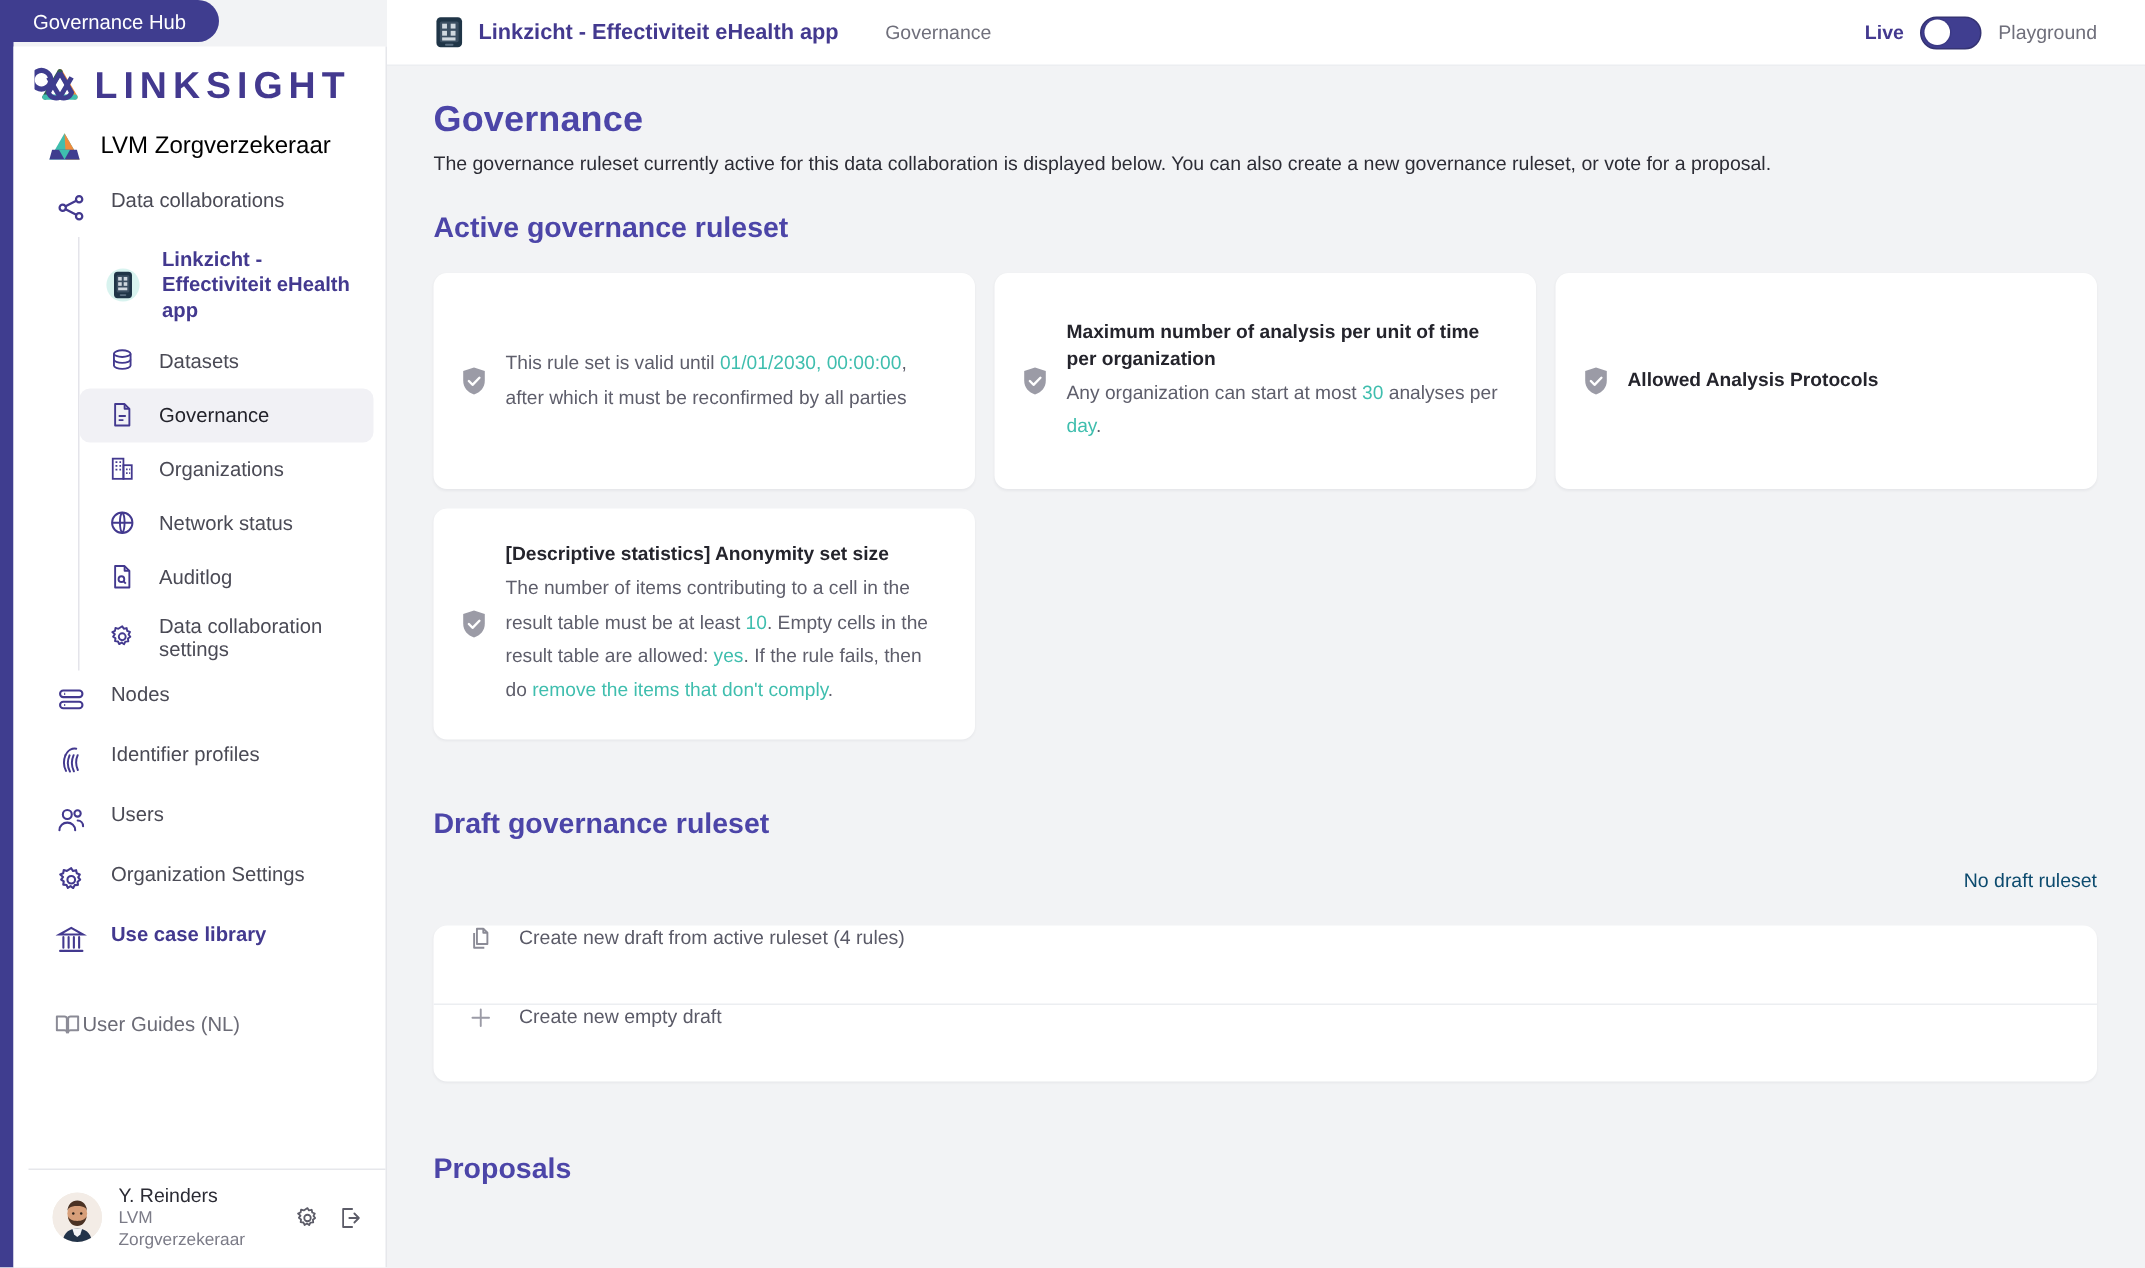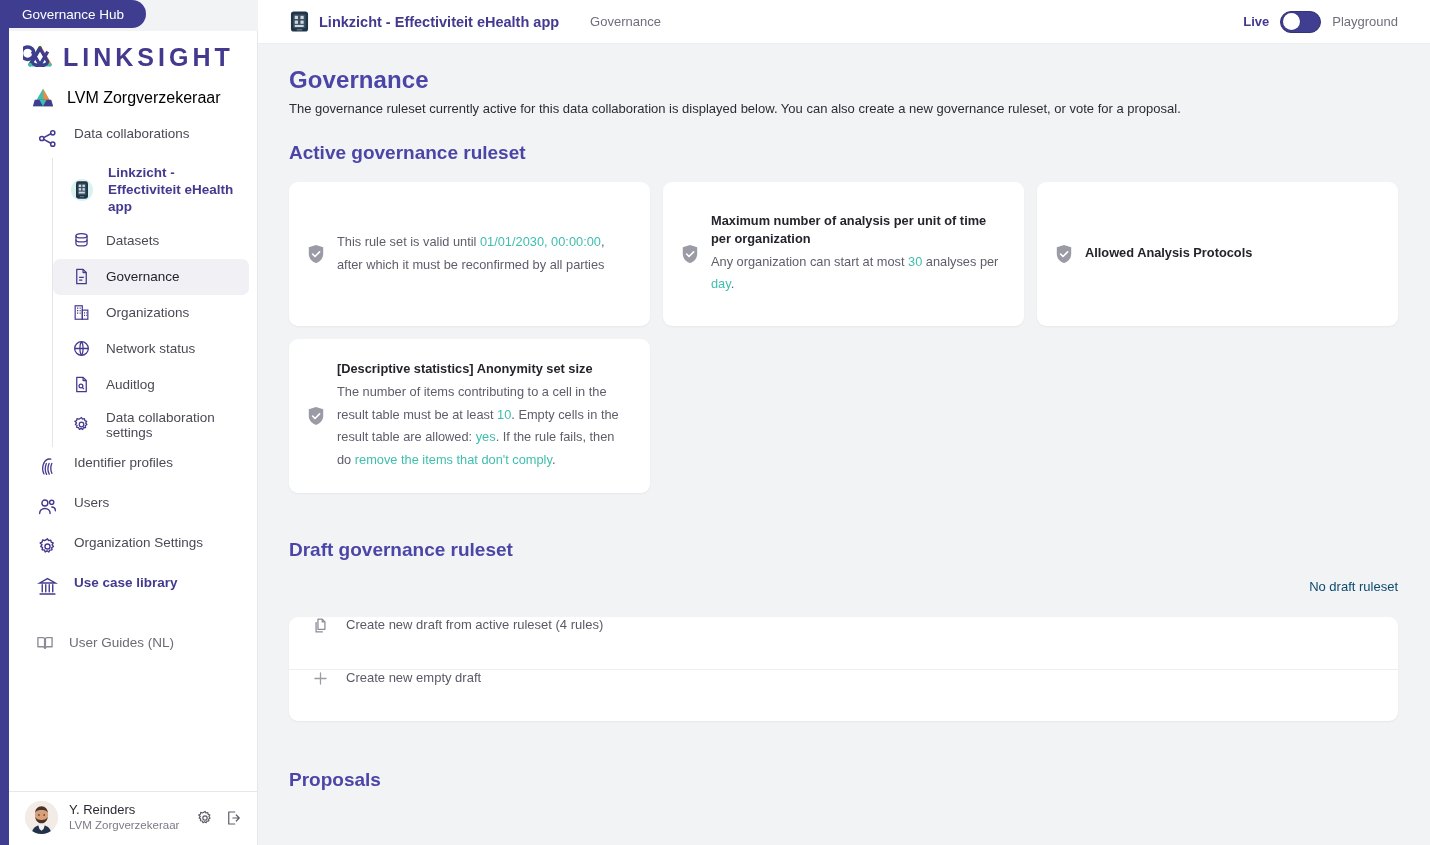--- a/index.html
+++ b/index.html
@@ -88,30 +88,31 @@
   }
   .sub-item .ico { flex: 0 0 22px; height: 22px; display:flex; align-items:center; justify-content:center; }
   .sub-item.collab { color: #43398f; font-weight: 700; line-height: 1.25; }
   .sub-item.active { background: #f1f1f5; color: #23232b; }
 
   .nav-item.strong { color: #43398f; font-weight: 700; }
 
   .nav-gap { height: 18px; }
 
   .guides-row {
-    display: flex; align-items: center; gap: 14px;
+    display: flex; align-items: center; 
     padding: 8px 12px 8px 18px; margin: 0 8px;
     font-size: 13.5px; color: #6b6b76; cursor: pointer;
   }
 
   .user-bar {
     border-top: 1px solid #e6e7eb;
     padding: 9px 14px 11px 16px;
     display: flex; align-items: center; gap: 11px;
     flex: 0 0 auto;
+    margin-left: 10px;
   }
   .avatar {
     width: 33px; height: 33px; border-radius: 50%;
     overflow: hidden; flex: 0 0 auto; background: #f0eae4;
   }
   .user-text { flex: 1 1 auto; line-height: 1.25; }
   .user-name { font-size: 13px; color: #2b2b34; }
   .user-org  { font-size: 11.5px; color: #7b7b87; }
   .user-acts { display: flex; gap: 11px; align-items: center; }
 
@@ -336,20 +337,30 @@
         <span class="ico">
           <svg viewBox="0 0 24 24" width="19" height="19" fill="none" stroke="#43398f" stroke-width="1.6" stroke-linejoin="round">
             <circle cx="12" cy="12" r="2.9"></circle>
             <path d="M12 3.2l1.3 2.1 2.4-.6.5 2.4 2.3.9-1.2 2.1 1.5 1.9-2 1.5.3 2.4-2.5.2-1.1 2.2-2-1.4-2.1 1.3-1-2.2-2.5-.3.4-2.4-2-1.4 1.5-2L3.6 8l2.3-1 .4-2.4 2.4.7z"></path>
           </svg>
         </span>
         <span>Data collaboration settings</span>
       </div>
     </div>
 
+    <div class="nav-item top">
+      <span class="ico">
+        <svg viewBox="0 0 24 24" width="21" height="21" fill="none" stroke="#43398f" stroke-width="1.6">
+          <rect x="3.5" y="5" width="17" height="5" rx="2.4"></rect>
+          <rect x="3.5" y="13.5" width="17" height="5" rx="2.4"></rect>
+          <path d="M6.6 7.5h.8 M6.6 16h.8"></path>
+        </svg>
+      </span>
+      <span>Nodes</span>
+    </div>
 
     <div class="nav-item top">
       <span class="ico">
         <svg viewBox="0 0 24 24" width="21" height="21" fill="none" stroke="#43398f" stroke-width="1.5" stroke-linecap="round">
           <path d="M8 20.5C6.2 17 6 12.5 7.6 8.5"></path>
           <path d="M11 21c-1.9-3.6-2-8.4-.3-12.4"></path>
           <path d="M14 20.8c-1.8-3.6-1.9-8.4-.2-12.3"></path>
           <path d="M17 19.8c-1.5-3.4-1.6-7.8-.1-11.3"></path>
           <path d="M7.6 8.5C9.2 5 12.5 3 15.8 3.6"></path>
         </svg>

